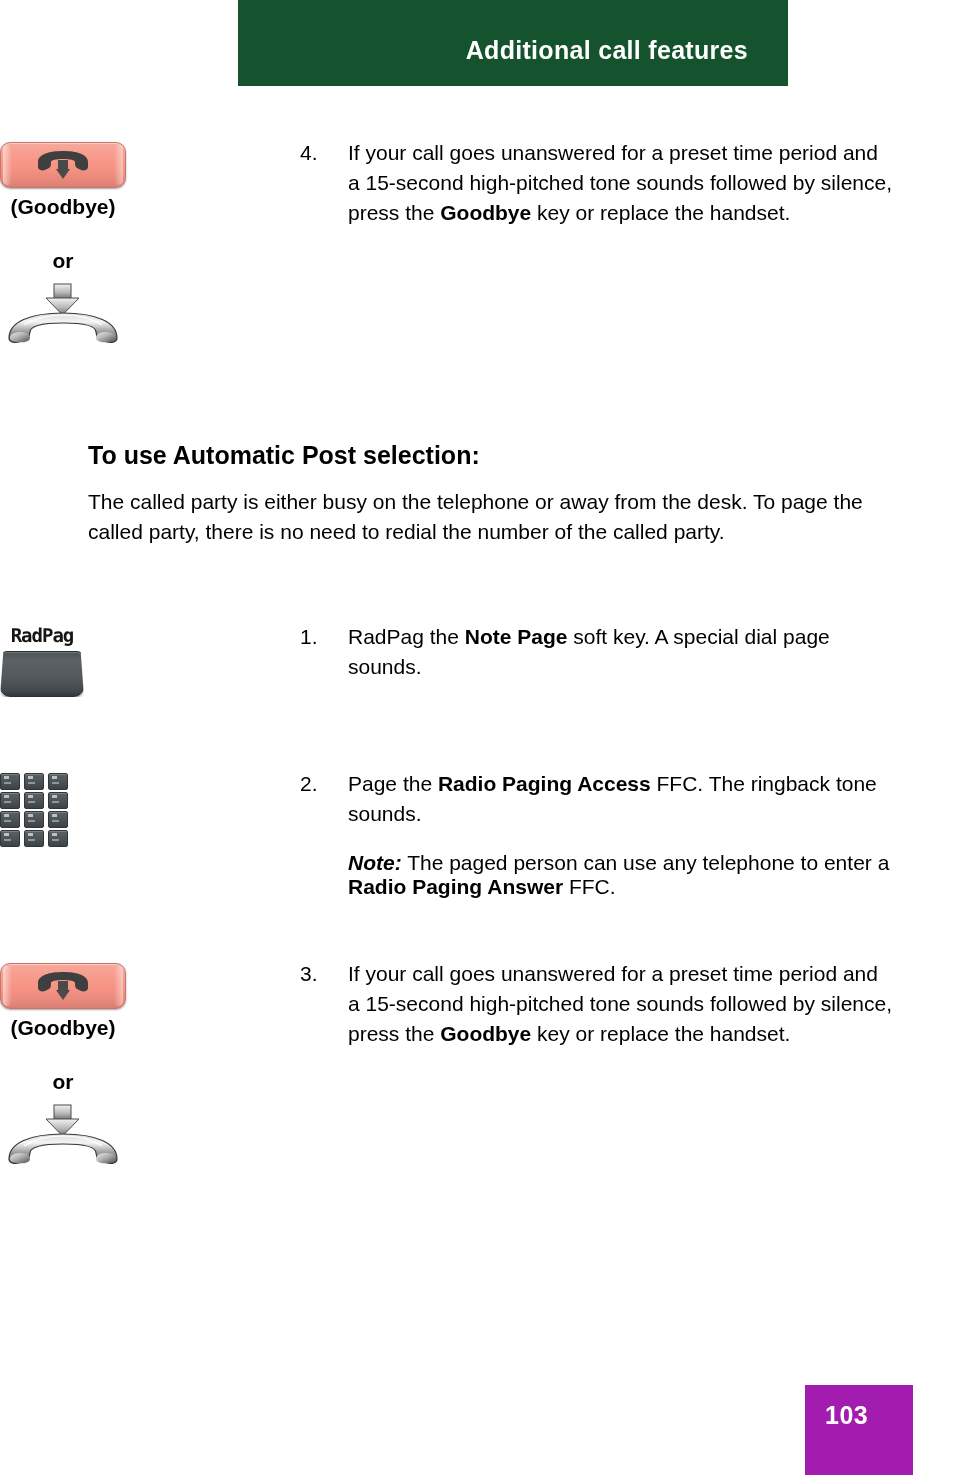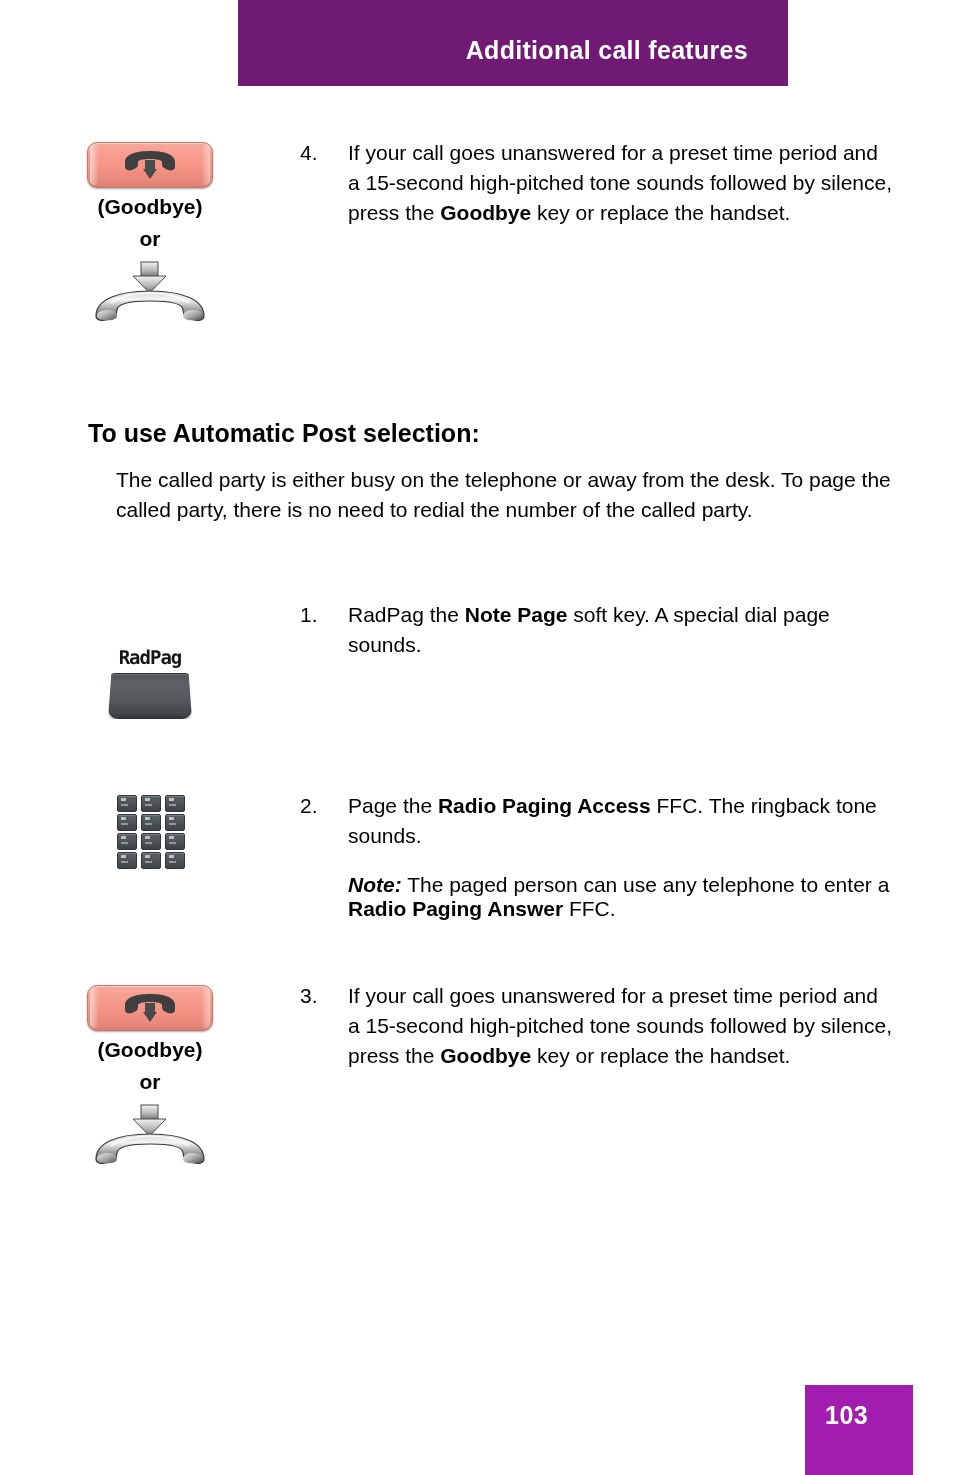--- a/index.html
+++ b/index.html
@@ -16,21 +16,21 @@
     overflow: hidden;
   }
 
   
   .header-bar {
     position: absolute;
     left: 238px;
     top: 0;
     width: 550px;
     height: 86px;
-    background: #701a75;
+    background: #14532d;
   }
   .header-title {
     position: absolute;
     right: 40px;
     top: 50px;
     transform: translateY(-50%);
     color: #ffffff;
     font-size: 25px;
     font-weight: bold;
     letter-spacing: 0.3px;
@@ -49,21 +49,21 @@
   .step-row {
     position: relative;
     display: flex;
     align-items: flex-start;
   }
   .step-icon-col {
     width: 300px;
     flex: 0 0 300px;
     display: flex;
     flex-direction: column;
-    align-items: center;
+    align-items: flex-start;
     padding-top: 4px;
   }
   .step-text-col {
     flex: 1 1 auto;
     padding-right: 60px;
   }
   .step-line {
     display: flex;
     align-items: flex-start;
   }
@@ -126,21 +126,21 @@
     top: 50%;
     transform: translate(-50%, -50%);
   }
   .goodbye-caption {
     margin-top: 6px;
     font-size: 21px;
     font-weight: bold;
     line-height: 26px;
   }
   .or-word {
-    margin-top: 6px;
+    margin-top: 28px;
     margin-left: 0;
     font-size: 21px;
     font-weight: bold;
     line-height: 26px;
   }
   .handset-icon {
     margin-top: 8px;
   }
 
   
@@ -152,21 +152,20 @@
   .lcd-label {
     font-family: "DejaVu Sans Mono", monospace;
     font-size: 19px;
     font-weight: bold;
     letter-spacing: -1px;
     color: #151515;
     line-height: 20px;
     margin-bottom: 5px;
     -webkit-font-smoothing: none;
     text-rendering: geometricPrecision;
-    margin-top: 44px;
   }
   .softkey-btn {
     width: 82px;
     height: 44px;
     border-radius: 7px 7px 10px 10px;
     background: linear-gradient(180deg, #4c5154 0%, #5b6164 18%, #545a5d 55%, #42484b 88%, #33383a 100%);
     border: 1px solid #2b3032;
     box-shadow: 0 2px 2px rgba(0,0,0,0.30), inset 0 1px 1px rgba(255,255,255,0.22);
     position: relative;
     clip-path: polygon(4% 0%, 96% 0%, 100% 100%, 0% 100%);
@@ -290,21 +289,21 @@
         <div class="step-num">4.</div>
         <div class="step-body">
           <span>If your call goes unanswered for a preset time period and a 15-second high-pitched tone sounds followed by silence, press the </span><span class="b">Goodbye</span><span> key or replace the handset.</span>
         </div>
       </div>
     </div>
   </div>
 
   <div class="section-heading" style="margin:93px 0 0 88px;">To use Automatic Post selection:</div>
 
-  <div class="section-para" style="margin:18px 0 0 116px;">The called party is either busy on the telephone or away from the desk. To page the called party, there is no need to redial the number of the called party.</div>
+  <div class="section-para" style="margin:18px 0 0 88px;">The called party is either busy on the telephone or away from the desk. To page the called party, there is no need to redial the number of the called party.</div>
 
   <div class="step-row" style="margin-top:75px;">
     <div class="step-icon-col">
       <div class="softkey-group">
         <div class="lcd-label">RadPag</div>
         <div class="softkey-btn"></div>
       </div>
     </div>
     <div class="step-text-col">
       <div class="step-line">

